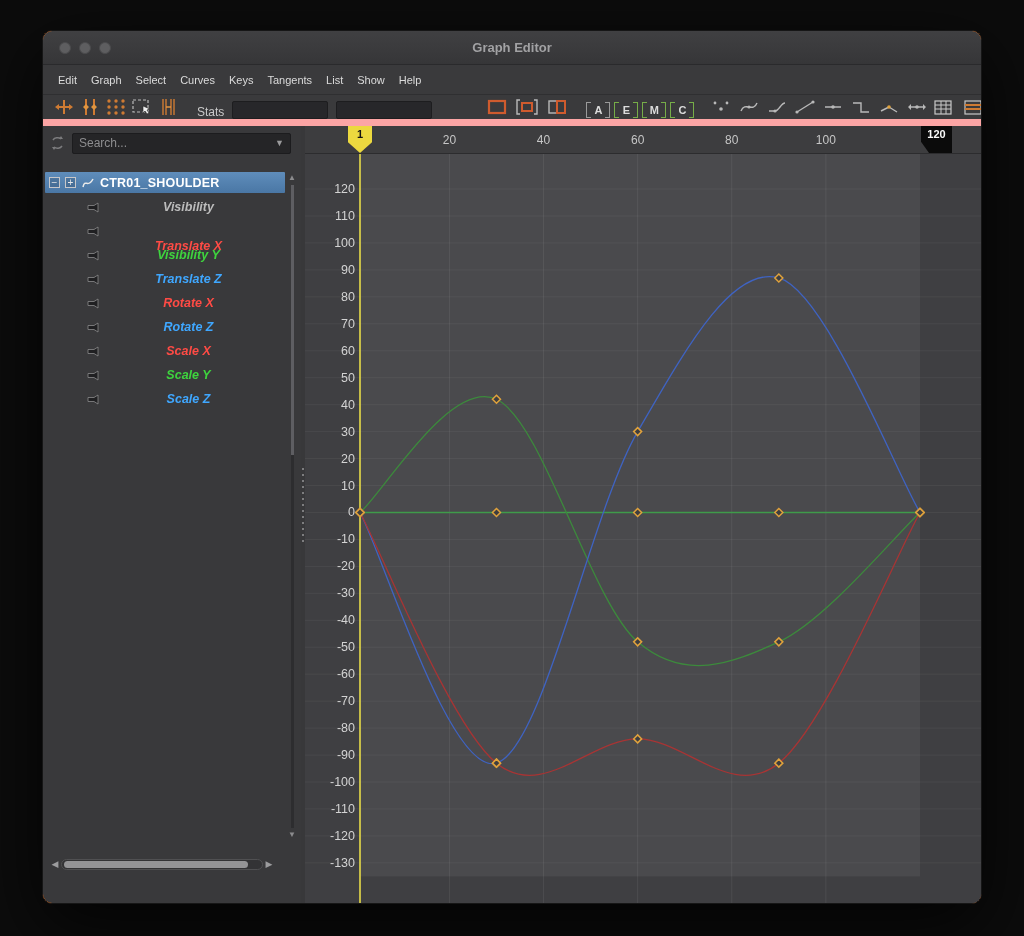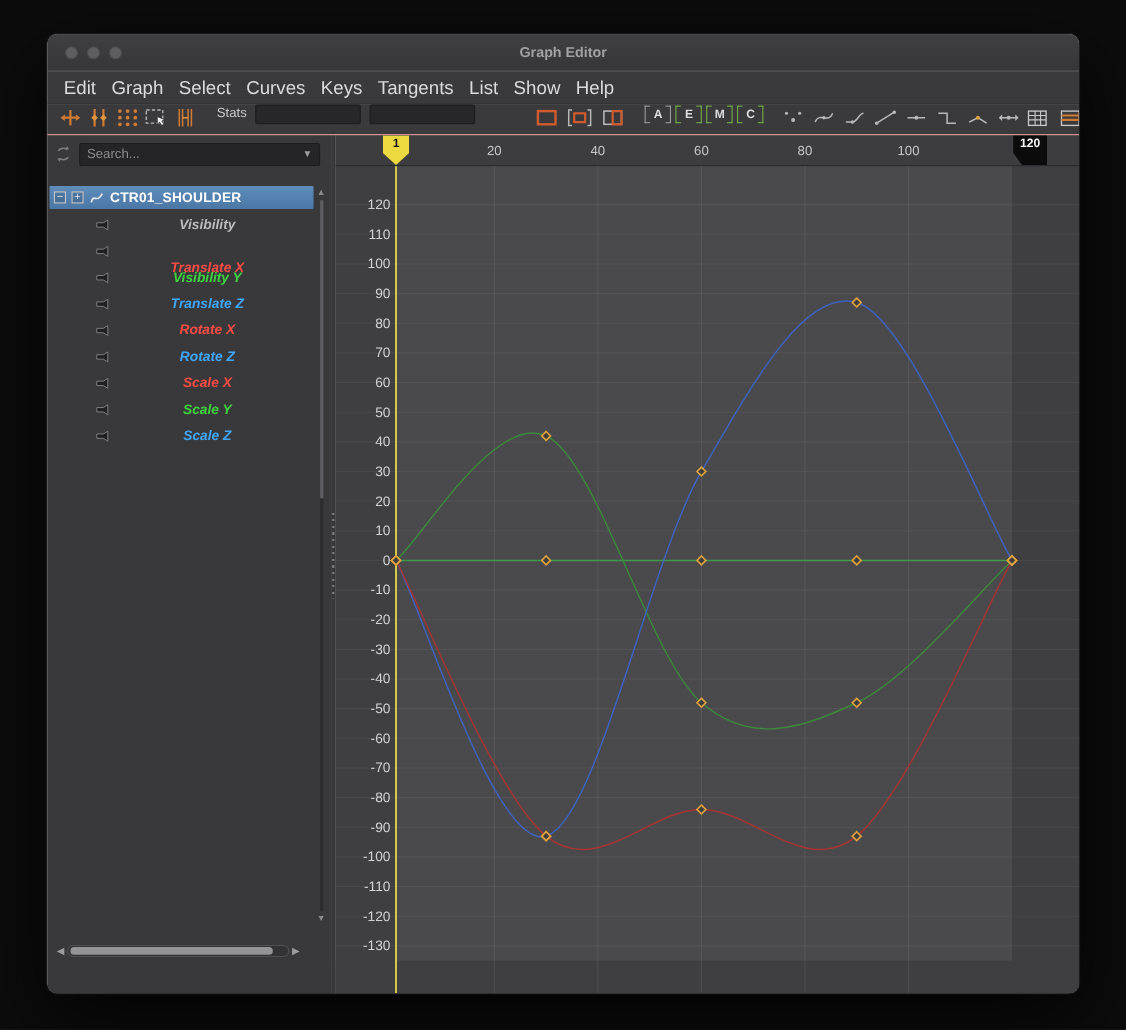--- a/index.html
+++ b/index.html
@@ -1,24 +1,24 @@
 <!DOCTYPE html>
 <html><head>
 <meta charset="utf-8">
 <style>
   *{margin:0;padding:0;box-sizing:border-box}
   html,body{width:1024px;height:936px;background:#0c0c0c;font-family:"Liberation Sans","DejaVu Sans",sans-serif;overflow:hidden}
-  .window{position:absolute;left:42px;top:30px;width:940px;height:874px;background:#a3a3a3;border:1px solid #161616;border-radius:10px;box-shadow:0 22px 70px rgba(0,0,0,.75);overflow:hidden;display:flex;flex-direction:column}
+  .window{position:absolute;left:42px;top:30px;width:940px;height:874px;background:#f97316;border:1px solid #161616;border-radius:10px;box-shadow:0 22px 70px rgba(0,0,0,.75);overflow:hidden;display:flex;flex-direction:column}
   .titlebar{flex:0 0 34px;background:linear-gradient(#404042,#363638);border-bottom:1px solid #2a2a2c;position:relative;display:flex;align-items:center;justify-content:center}
   .traffic{position:absolute;left:16px;top:11px;display:flex;gap:8px}
   .light{width:12px;height:12px;border-radius:50%;background:#5e5e60;border:1px solid #4b4b4d}
   .title{color:#a2a2a4;font-size:13px;font-weight:bold}
   .menubar{flex:0 0 30px;display:flex;align-items:center;padding:0 8px;background:#3a3a3c;border-bottom:1px solid #2f2f31}
-  .menu-item{color:#dbdbdb;font-size:17px;padding:4px 7px;border-radius:3px}
-  .toolbar{flex:0 0 28px;display:flex;align-items:flex-start;padding:0 8px;background:#3a3a3c;border-bottom:1px solid #fca5a5}
+  .menu-item{color:#dbdbdb;font-size:11px;padding:4px 7px;border-radius:3px}
+  .toolbar{flex:0 0 28px;display:flex;align-items:flex-end;padding:0 8px;background:#3a3a3c;border-bottom:7px solid #fca5a5}
   .tb-btn{width:26px;height:24px;display:flex;align-items:center;justify-content:center;border-radius:3px;flex:0 0 auto}
   .stats-label{color:#c9c9c9;font-size:12px;margin-left:16px}
   .stats-field{width:96px;height:18px;margin-left:8px;background:#27272a;border:1px solid #1d1d1f;border-radius:2px;color:#ddd;font-size:12px;padding:0 4px;outline:none}
   .grp{display:flex;align-items:center}
   .grp2{margin-left:52px;gap:4px}
   .grp3{margin-left:14px}
   .grp4{margin-left:12px;gap:2px}
   .grp5{margin-left:auto;gap:4px}
   .lbtn{position:relative;width:24px;height:18px;line-height:18px;text-align:center;color:#dcdcdc;font-size:11px;font-weight:bold;margin:0 2px}
   .lbtn::before,.lbtn::after{content:'';position:absolute;top:1px;bottom:1px;width:4px;border:1px solid #9a9a9a}

